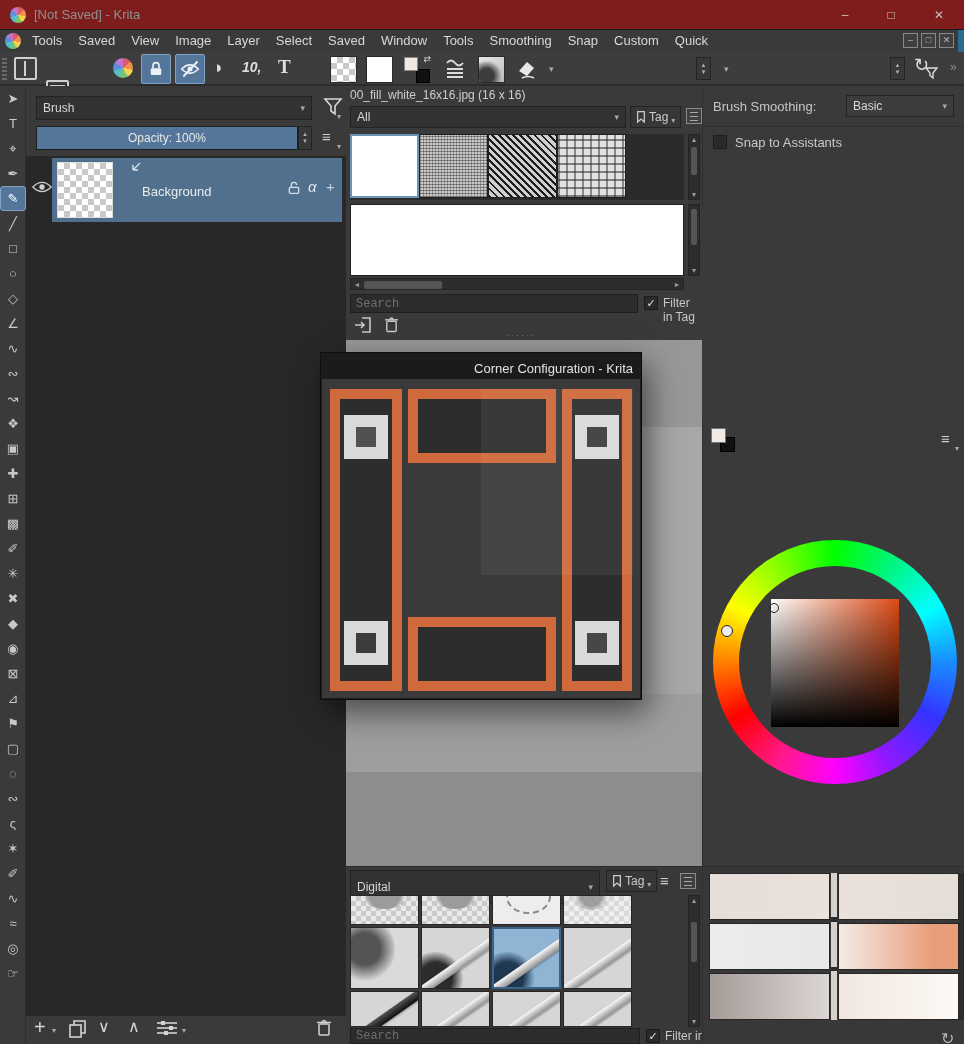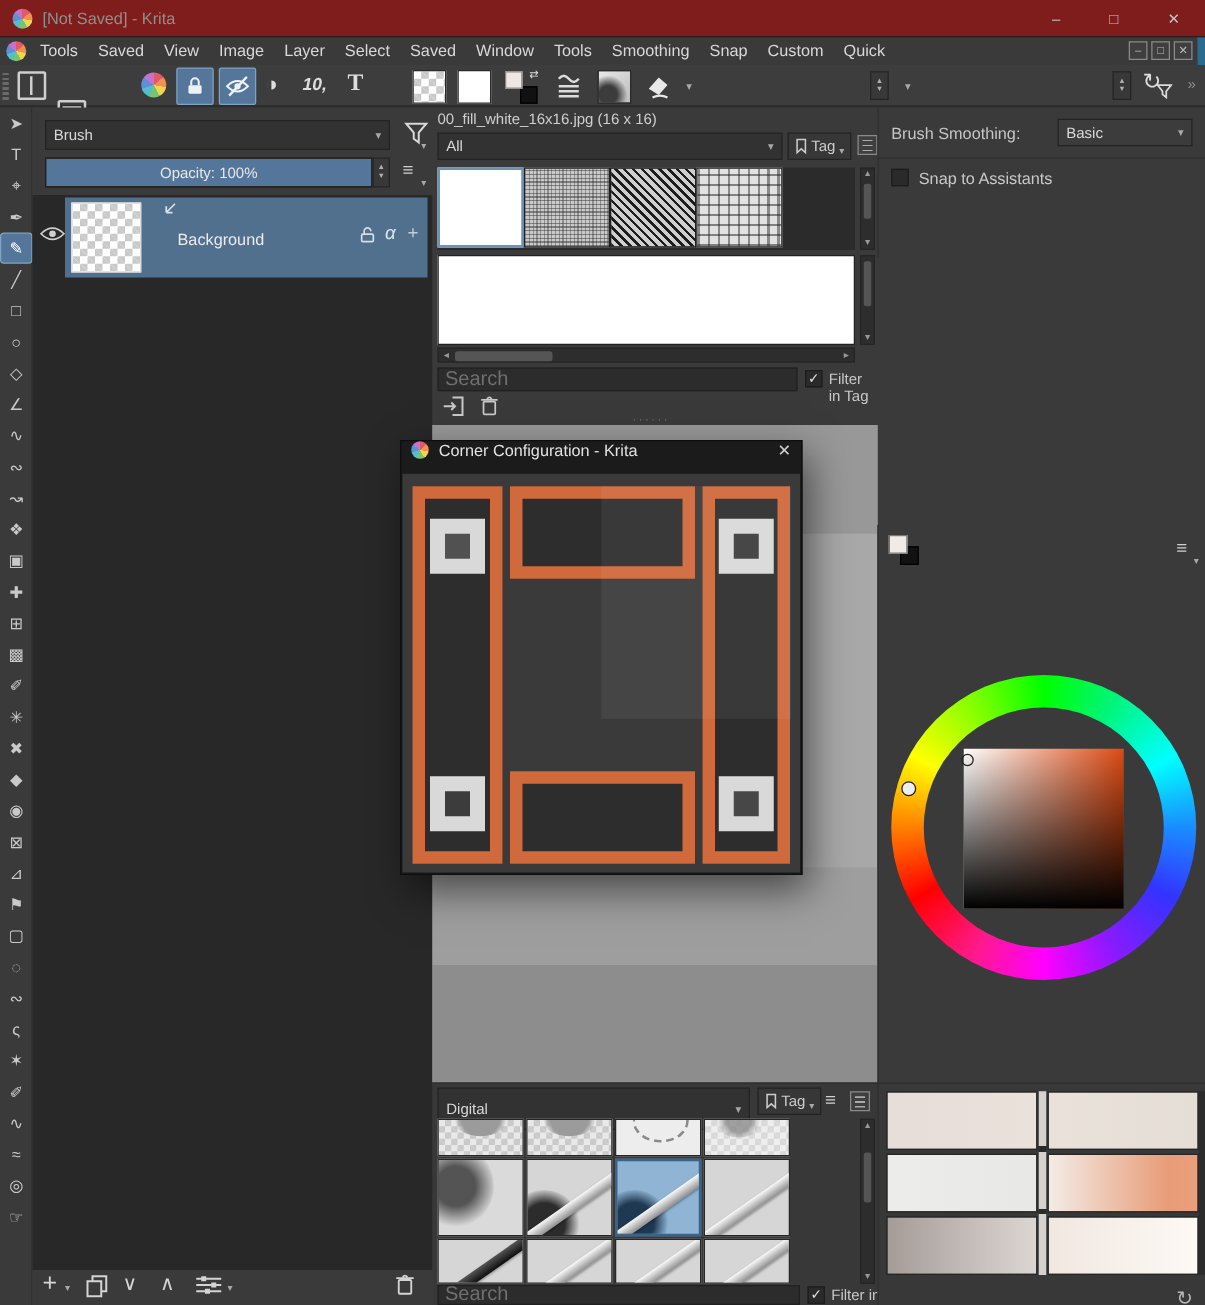--- a/index.html
+++ b/index.html
@@ -49,21 +49,21 @@
   .tool { width:26px; height:25px; display:flex; align-items:center; justify-content:center; color:#c9c9c9; font-size:13px; }
   .tool.sel { background:var(--blue); border:1px solid #7fa3c4; border-radius:3px; color:#fff; }
 
   
   .combo { display:flex; align-items:center; background:#323232; border:1px solid #232323; color:#d8d8d8; font-size:12px; padding:0 6px; }
   .combo .dd-arrow { margin-left:auto; }
   .tag-btn { display:flex; align-items:center; gap:3px; background:#373737; border:1px solid #232323; color:#cccccc; font-size:12px; padding:0 5px; }
   .cfg-btn { width:16px; height:16px; border:1px solid #8a8a8a; background:#3f3f3f; position:relative; }
   .cfg-btn::after { content:""; position:absolute; left:3px; right:3px; top:3px; height:9px;
     background:repeating-linear-gradient(0deg,#aaa 0 1px, transparent 1px 4px); }
-  .search { background:#2c2c2c; border:1px solid #202020; color:#fde047; font-size:16px; padding:0 5px; font-family:Liberation Sans, sans-serif; }
+  .search { background:#2c2c2c; border:1px solid #202020; color:#fde047; font-size:12px; padding:0 5px; font-family:Liberation Mono, monospace; }
   .search::placeholder { color:#6f6f6f; }
   .checkbox { width:14px; height:14px; background:#2a2a2a; border:1px solid #1c1c1c; color:#e0e0e0; font-size:11px; line-height:13px; text-align:center; }
   .sb { background:#2d2d2d; border:1px solid #242424; position:absolute; }
   .sb-thumb { background:#555; border-radius:2px; position:absolute; }
   .sb-arrow { position:absolute; color:#999; font-size:7px; width:100%; text-align:center; }
   .hamburger { color:#cfcfcf; font-size:15px; line-height:14px; }
 
   
   #layers { left:26px; top:86px; width:320px; height:958px; background:#3a3a3a; }
   #layer-list { position:absolute; left:0; top:70px; width:320px; height:860px; background:#282828; }
@@ -85,21 +85,21 @@
     background-image:repeating-linear-gradient(0deg,rgba(30,30,30,.5) 0 2px, transparent 2px 8px),
                      repeating-linear-gradient(90deg,rgba(30,30,30,.45) 0 2px, transparent 2px 8px); }
 
   
   #canvas { left:346px; top:340px; width:356px; height:526px; }
   .band { position:absolute; left:0; width:100%; }
 
   
   #dialog { left:320px; top:352px; width:322px; height:348px; background:#1b1b1b; z-index:50;
     box-shadow:6px 12px 30px rgba(0,0,0,.55); border:1px solid #0e0e0e; }
-  #dlg-title { position:absolute; left:0; top:0; right:0; height:16px; display:flex; align-items:flex-start; padding:0 8px; gap:8px; }
+  #dlg-title { position:absolute; left:0; top:0; right:0; height:16px; display:flex; align-items:flex-end; padding:0 8px; gap:8px;flex-direction:column; }
   #dlg-body { position:absolute; left:1px; right:1px; top:26px; bottom:1px; background:#3a3a3a; }
   .orect { position:absolute; border:10px solid var(--orange); background:#2d2d2d; }
   .wsq { position:absolute; left:50%; transform:translateX(-50%); width:44px; height:44px; background:#d9d9d9; display:flex; align-items:center; justify-content:center; }
   .wsq-in { width:20px; height:20px; }
   .dlg-light { position:absolute; left:159px; top:10px; width:152px; height:186px; background:rgba(255,255,255,.06); pointer-events:none; }
 
   
   #tool-options { left:702px; top:86px; width:262px; height:120px; background:#3a3a3a; border-left:1px solid #2f2f2f; }
 
   

